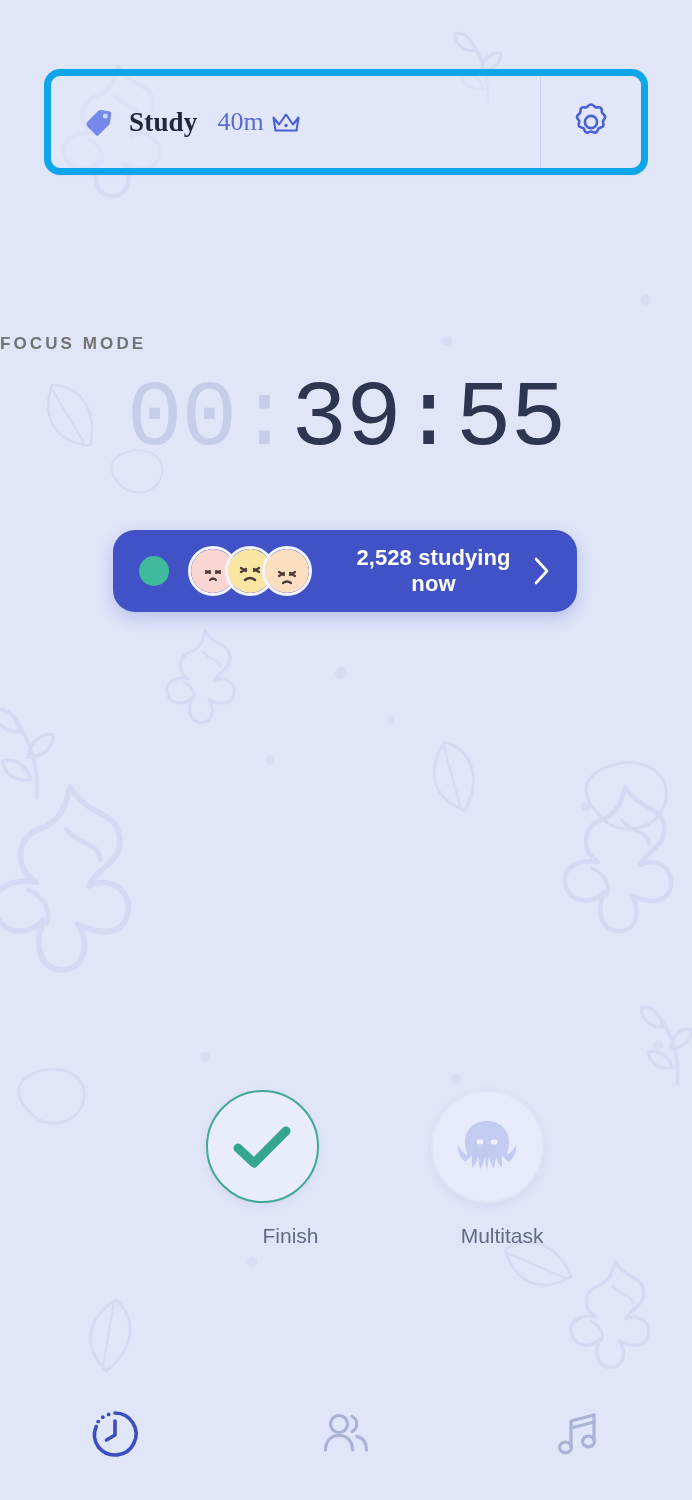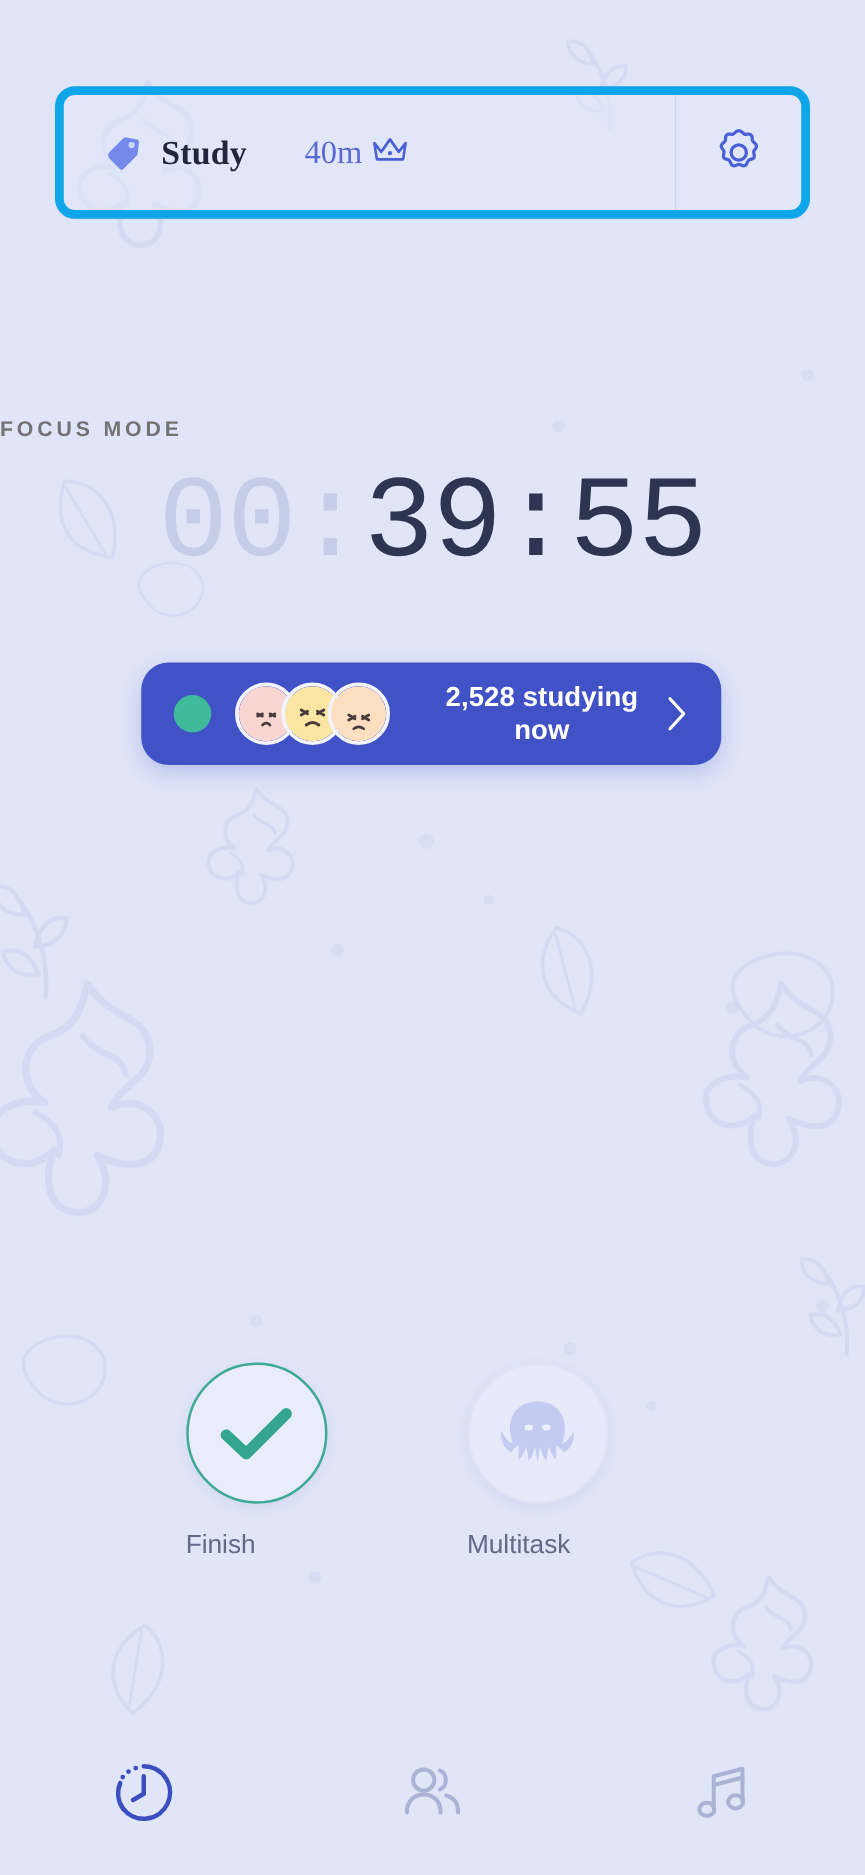--- a/index.html
+++ b/index.html
@@ -47,22 +47,22 @@
   }
   .tag-icon { width:28px; height:28px; flex:none; margin-right:16px; display:block; }
   .task-title {
     font-family:"Liberation Serif", serif;
     font-weight:bold;
     font-size:27px;
     color:#22263c;
     letter-spacing:0.2px;
   }
   .task-dur-wrap {
-    display:flex; gap:7px;
-    margin-left:46px;
+    display:flex; align-items:center; gap:7px;
+    margin-left:20px;
   }
   .task-dur {
     font-family:"Liberation Serif", serif;
     font-size:26px;
     color:#5a6ad4;
   }
   .crown-icon { width:30px; height:24px; display:block; }
   .settings-btn {
     width:101px;
     border-left:1px solid #cdd4ef;
@@ -128,21 +128,21 @@
   .chev-icon { width:18px; height:30px; flex:none; display:block; }
 
   
   .actions {
     position:absolute;
     left:0; top:1090px; width:692px;
     display:flex;
     justify-content:center;
     gap:55px;
   }
-  .action { width:170px; display:flex; flex-direction:column; align-items:flex-start; }
+  .action { width:170px; display:flex; flex-direction:column; align-items:flex-end; }
   .action-circle {
     width:113px; height:113px; border-radius:50%;
     display:flex; align-items:center; justify-content:center;
     background:#e8ecfb;
     box-shadow: 0 3px 9px rgba(120,130,190,0.13);
   }
   .action-circle.finish   { border:2px solid #3fa896; }
   .action-circle.pause    { border:2px solid #ef8c3c; }
   .action-circle.multi    { border:2px solid #dfe4f6; background:#e6eafa; }
   .check-icon { width:62px; height:48px; display:block; }

